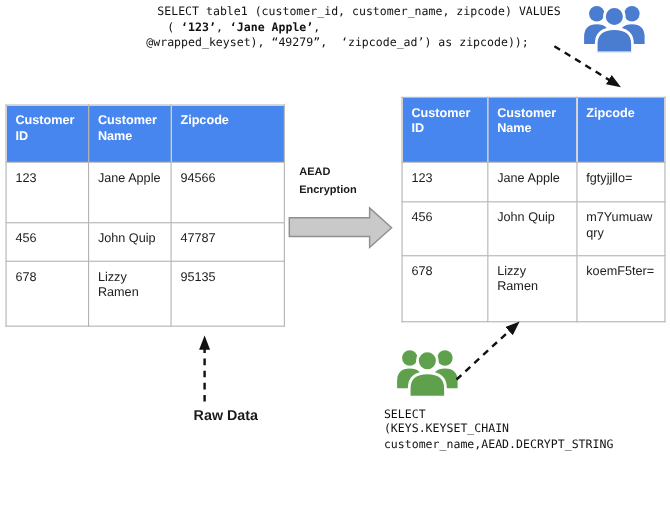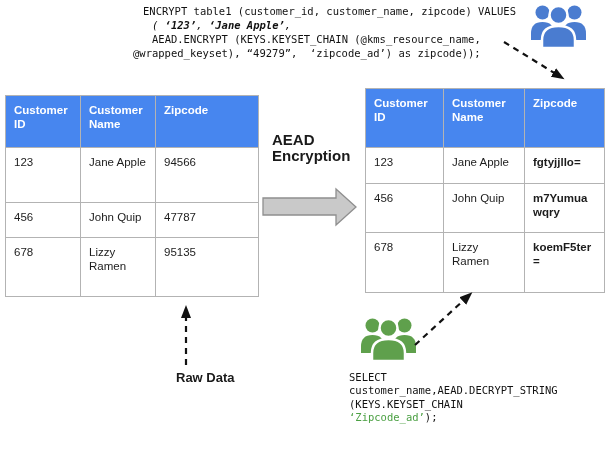--- a/index.html
+++ b/index.html
@@ -5,57 +5,56 @@
   html,body{margin:0;padding:0;background:#fff;}
   .canvas{position:relative;width:609px;height:469px;background:#ffffff;overflow:hidden;
           font-family:"Liberation Sans",sans-serif;}
 
   
   .code{position:absolute;font-family:"DejaVu Sans Mono",monospace;font-size:10.5px;
         line-height:14px;color:#111;}
   .code .line{white-space:pre;}
   #insert-code{left:133px;top:4px;}
   #insert-code .iq1{padding-left:10px;}
-  #insert-code .iq2{padding-left:19px;font-style:italic;}
+  #insert-code .iq2{padding-left:19px;}
   #insert-code .iq3{padding-left:19px;}
   #select-code{left:349px;top:371px;line-height:13.4px;}
   .code b{font-weight:bold;}
   .green-lit{color:#4BA043;}
 
   
   table.dtable{position:absolute;border-collapse:collapse;table-layout:fixed;}
   table.dtable th,table.dtable td{border:1px solid #b3b3b3;vertical-align:top;
         padding:7px 8px;font-size:11.5px;line-height:14px;color:#1c1c1c;text-align:left;
         overflow:hidden;}
   table.dtable th{background:#4786EF;color:#ffffff;font-weight:bold;}
-  td.break{word-break:break-all;font-weight:bold;}
+  td.break{word-break:break-all;}
   #left-table{left:5px;top:95px;width:253px;}
   #right-table{left:365px;top:88px;width:239px;}
 
   
   .lbl{position:absolute;color:#1a1a1a;font-weight:bold;}
-  #enc-label{left:272px;top:132px;font-size:15px;line-height:16px;}
+  #enc-label{left:272px;top:149px;font-size:10px;line-height:16px;}
   #raw-label{left:152px;top:370px;font-size:13px;line-height:15px;white-space:nowrap;padding-left:24px;}
 
   .abs{position:absolute;}
 
   
   .users-blue  .fillpart{fill:#4A7CD0;}
   .users-green .fillpart{fill:#5FA04C;}
   .users-front{stroke:#ffffff;stroke-width:2.5;}
 </style>
 </head>
 <body>
 
 <div class="canvas">
 
   <div class="code" id="insert-code">
-    <div class="line iq1">ENCRYPT table1 (customer_id, customer_name, zipcode) VALUES</div>
+    <div class="line iq1">SELECT table1 (customer_id, customer_name, zipcode) VALUES</div>
     <div class="line iq2"><span>( </span><b>‘123’</b><span>, </span><b>‘Jane Apple’</b><span>,</span></div>
-    <div class="line iq3">AEAD.ENCRYPT (KEYS.KEYSET_CHAIN (@kms_resource_name,</div>
     <div class="line">@wrapped_keyset), “49279”,  ‘zipcode_ad’) as zipcode));</div>
   </div>
 
   <svg class="abs users-blue" style="left:530px;top:3px;" width="57" height="45" viewBox="0 0 57 45">
     <g>
       <circle class="fillpart" cx="12.5" cy="9.5" r="7"></circle>
       <path class="fillpart" d="M1 37 v-6.5 q0 -11.5 11.5 -11.5 t11.5 11.5 V37 z"></path>
       <circle class="fillpart" cx="44.5" cy="9.5" r="7"></circle>
       <path class="fillpart" d="M33 37 v-6.5 q0 -11.5 11.5 -11.5 t11.5 11.5 V37 z"></path>
       <circle class="fillpart users-front" cx="28.5" cy="12" r="9"></circle>
@@ -171,18 +170,17 @@
     <defs>
       <marker id="ah3" markerUnits="userSpaceOnUse" markerWidth="14" markerHeight="11" refX="3" refY="5" orient="auto">
         <path d="M0 0 L13 5 L0 10 z" fill="#111"></path>
       </marker>
     </defs>
     <line x1="9" y1="60" x2="59" y2="14" stroke="#111" stroke-width="2.2" stroke-dasharray="6 5" marker-end="url(#ah3)"></line>
   </svg>
 
   <div class="code" id="select-code">
     <div class="line">SELECT</div>
+    <div class="line">(KEYS.KEYSET_CHAIN</div>
     <div class="line">customer_name,AEAD.DECRYPT_STRING</div>
-    <div class="line">(KEYS.KEYSET_CHAIN</div>
-    <div class="line"><span class="green-lit">‘Zipcode_ad’</span><span>);</span></div>
   </div>
 
 </div>
 
 </body></html>

